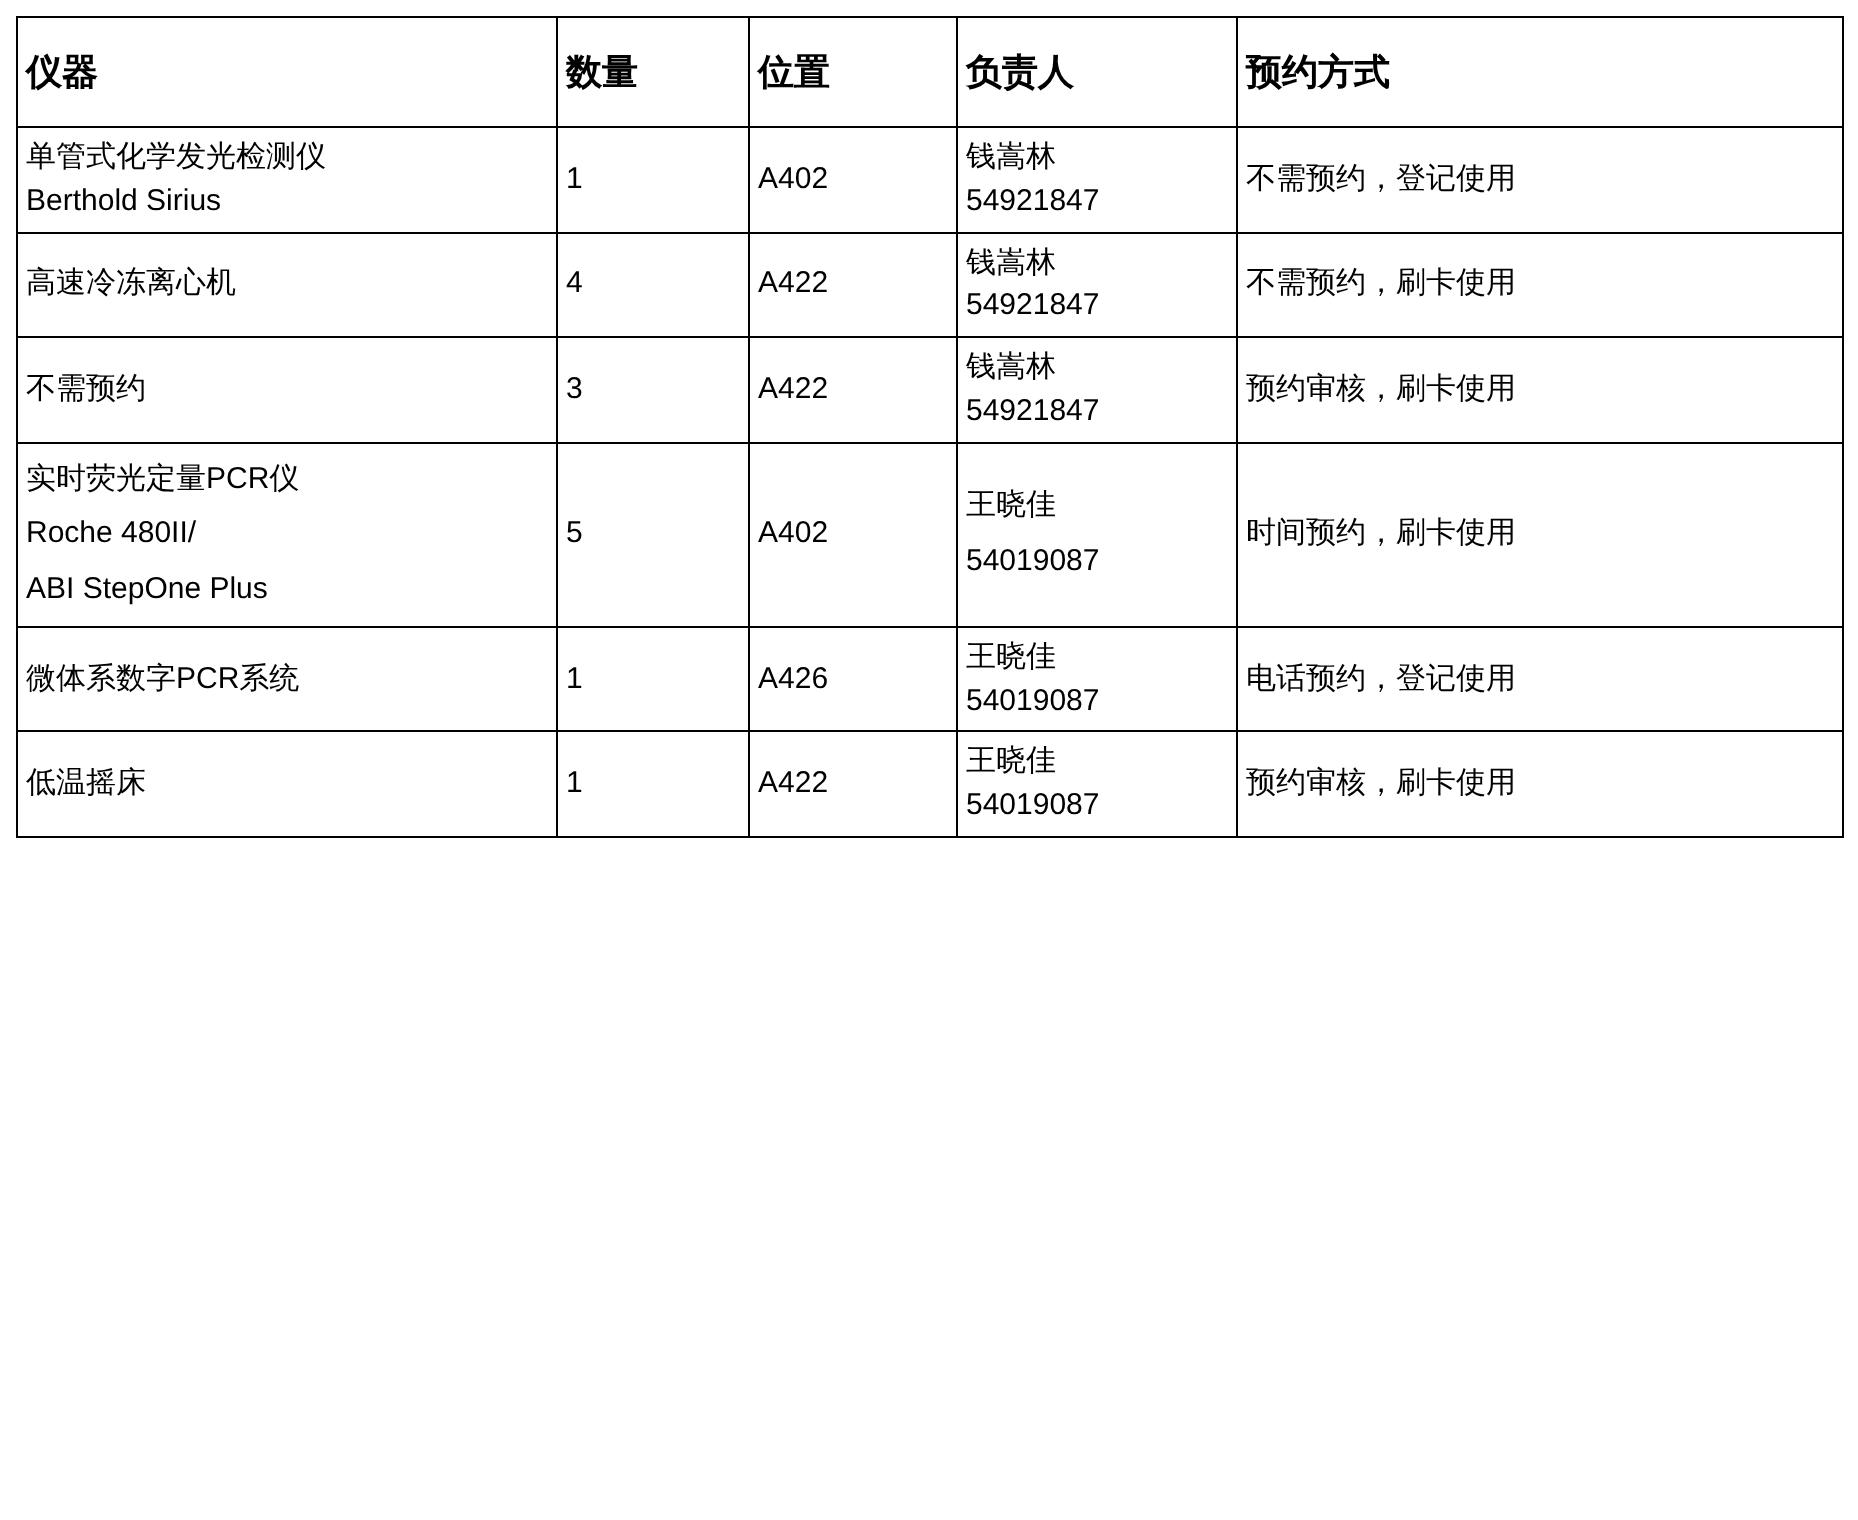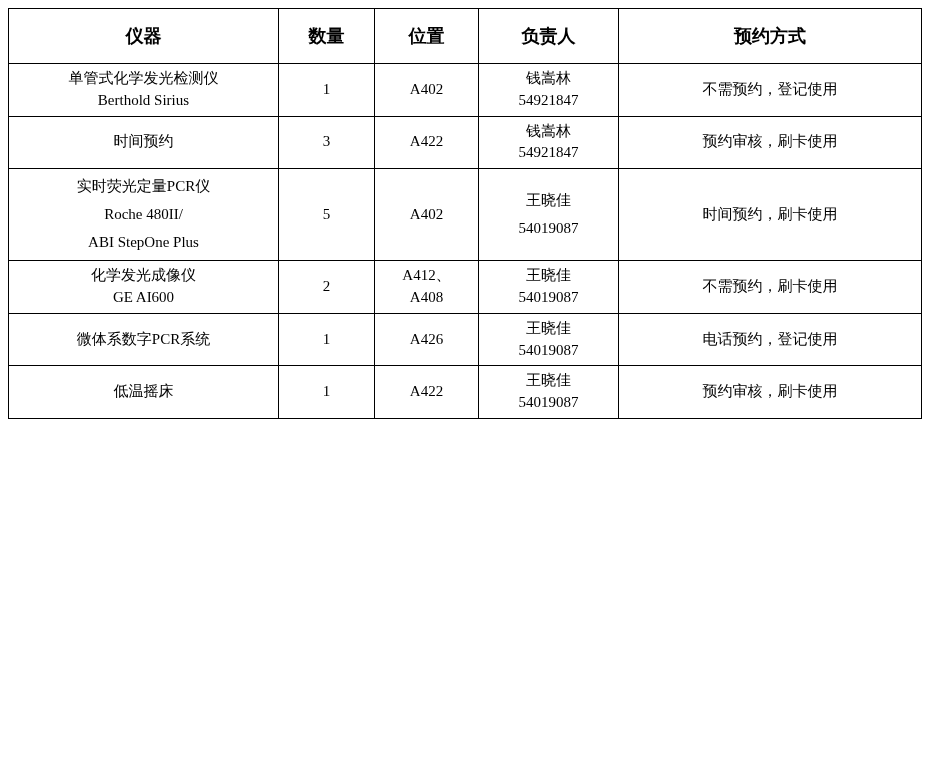--- a/index.html
+++ b/index.html
@@ -22,26 +22,25 @@
   }
   table.equipment {
     border-collapse: collapse;
     width: 913px;
     margin: 8px 0 0 8px;
     table-layout: fixed;
   }
   table.equipment th,
   table.equipment td {
     border: 1.5px solid #000000;
-    text-align: center;
+    text-align: left;
     vertical-align: middle;
     padding: 4px 4px;
     line-height: 1.45;
     font-size: 15px;
-    font-family: Liberation Serif, serif;
   }
   table.equipment thead th {
     font-weight: bold;
     font-size: 18px;
     height: 50px;
     padding: 2px 4px;
   }
   col.c-name  { width: 270px; }
   col.c-qty   { width: 96px; }
   col.c-loc   { width: 104px; }
@@ -105,21 +104,37 @@
           <td class="owner-cell">
             <span class="line">钱嵩林</span>
             <span class="line">54921847</span>
           </td>
           <td class="book-cell">
             <span class="line">不需预约，登记使用</span>
           </td>
         </tr>
         <tr>
           <td class="name-cell">
-            <span class="line">时间预约</span>
+            <span class="line">高速冷冻离心机</span>
+          </td>
+          <td class="qty-cell">4</td>
+          <td class="loc-cell">
+            <span class="line">A422</span>
+          </td>
+          <td class="owner-cell">
+            <span class="line">钱嵩林</span>
+            <span class="line">54921847</span>
+          </td>
+          <td class="book-cell">
+            <span class="line">不需预约，刷卡使用</span>
+          </td>
+        </tr>
+        <tr>
+          <td class="name-cell">
+            <span class="line">不需预约</span>
           </td>
           <td class="qty-cell">3</td>
           <td class="loc-cell">
             <span class="line">A422</span>
           </td>
           <td class="owner-cell">
             <span class="line">钱嵩林</span>
             <span class="line">54921847</span>
           </td>
           <td class="book-cell">
@@ -135,38 +150,20 @@
           <td class="qty-cell">5</td>
           <td class="loc-cell">
             <span class="line">A402</span>
           </td>
           <td class="owner-cell">
             <span class="line">王晓佳</span>
             <span class="line">54019087</span>
           </td>
           <td class="book-cell">
             <span class="line">时间预约，刷卡使用</span>
-          </td>
-        </tr>
-        <tr>
-          <td class="name-cell">
-            <span class="line">化学发光成像仪</span>
-            <span class="line">GE AI600</span>
-          </td>
-          <td class="qty-cell">2</td>
-          <td class="loc-cell">
-            <span class="line">A412、</span>
-            <span class="line">A408</span>
-          </td>
-          <td class="owner-cell">
-            <span class="line">王晓佳</span>
-            <span class="line">54019087</span>
-          </td>
-          <td class="book-cell">
-            <span class="line">不需预约，刷卡使用</span>
           </td>
         </tr>
         <tr>
           <td class="name-cell">
             <span class="line">微体系数字PCR系统</span>
           </td>
           <td class="qty-cell">1</td>
           <td class="loc-cell">
             <span class="line">A426</span>
           </td>

